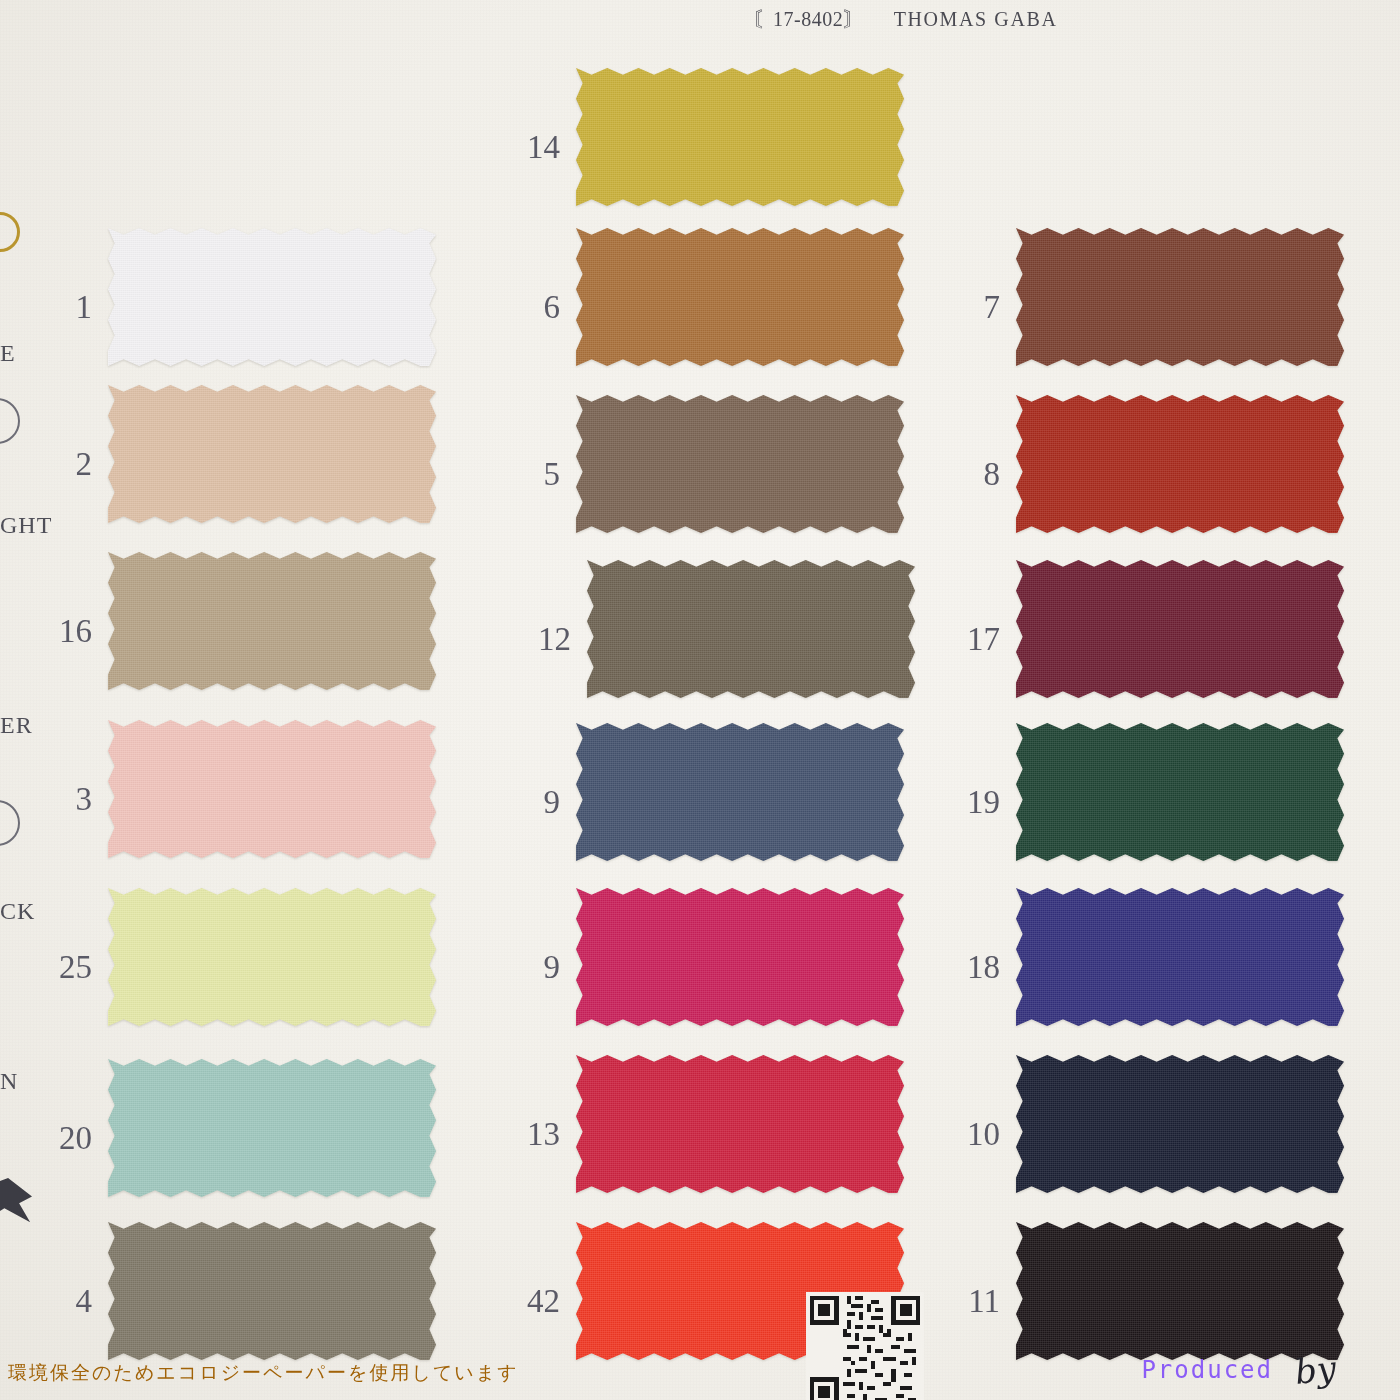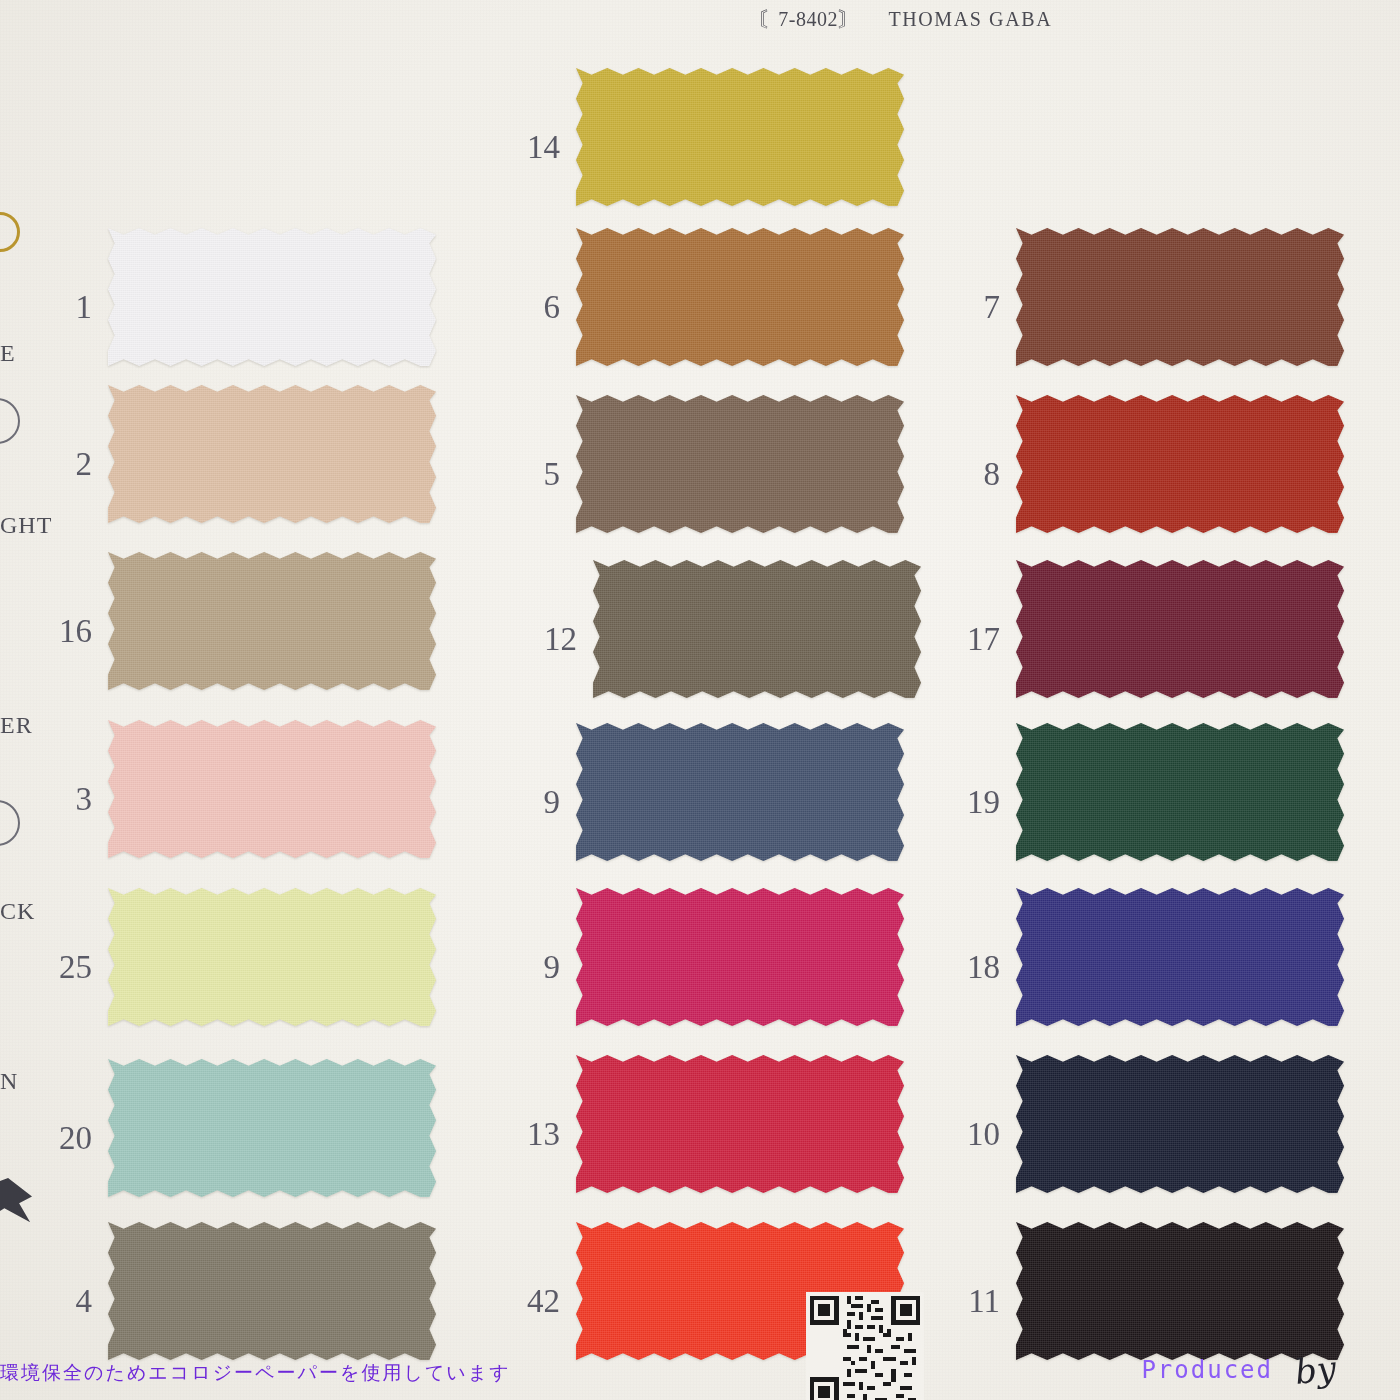--- a/index.html
+++ b/index.html
@@ -86,22 +86,22 @@
     background:#3c3c44;
     clip-path:polygon(0% 18%,48% 0%,100% 40%,72% 55%,96% 96%,40% 66%,6% 86%);
   }
   .edge-gold{
     position:absolute;left:-20px;top:212px;
     width:34px;height:34px;border:3px solid #b9952f;border-radius:50%;
   }
 
   
   #eco{
-    position:absolute;left:0;bottom:14px;
-    font-size:19px;color:#6d28d9;letter-spacing:2px;
+    position:absolute;left:8px;bottom:14px;
+    font-size:19px;color:#a16207;letter-spacing:2px;
     font-family:"DejaVu Sans", sans-serif;
     white-space:nowrap;
   }
   #qr{
     position:absolute;left:806px;bottom:-10px;
     width:118px;height:118px;
   }
   #produced{
     position:absolute;right:64px;bottom:16px;
     display:flex;align-items:flex-end;gap:22px;
@@ -118,21 +118,21 @@
   }
 </style>
 </head>
 <body>
 
 <div id="paper"></div>
 <div id="grain"></div>
 
 <div id="header">
   <div class="inner">
-    <span class="code">〘7-8402〙</span>
+    <span class="code">〘17-8402〙</span>
     <span class="brand">THOMAS GABA</span>
   </div>
 </div>
 
 <div class="edge-gold"></div>
 <div class="edge-txt" style="top:340px;">E</div>
 <div class="edge-ring" style="top:398px;"></div>
 <div class="edge-txt" style="top:512px;">GHT</div>
 <div class="edge-txt" style="top:712px;">ER</div>
 <div class="edge-ring" style="top:800px;"></div>
@@ -236,21 +236,21 @@
     <div class="row" style="top: 395px; left: 0px;">
       <div class="num">5</div>
       <div class="swatch-wrap">
         <div class="swatch">
           <div class="body" style="background: rgb(122, 100, 83); clip-path: polygon(0px 0px, 15.6px 6.7px, 31.2px 0px, 46.9px 6.7px, 62.5px 0px, 78.1px 6.7px, 93.7px 0px, 109.3px 6.7px, 125px 0px, 140.6px 6.7px, 156.2px 0px, 171.8px 6.7px, 187.4px 0px, 203px 6.7px, 218.7px 0px, 234.3px 6.7px, 249.9px 0px, 265.5px 6.7px, 281.1px 0px, 296.8px 6.7px, 312.4px 0px, 328px 6.7px, 321.3px 15.3px, 328px 30.7px, 321.3px 46px, 328px 61.3px, 321.3px 76.7px, 328px 92px, 321.3px 107.3px, 328px 122.7px, 321.3px 138px, 312.4px 138px, 296.8px 131.3px, 281.1px 138px, 265.5px 131.3px, 249.9px 138px, 234.3px 131.3px, 218.7px 138px, 203px 131.3px, 187.4px 138px, 171.8px 131.3px, 156.2px 138px, 140.6px 131.3px, 125px 138px, 109.3px 131.3px, 93.7px 138px, 78.1px 131.3px, 62.5px 138px, 46.9px 131.3px, 31.2px 138px, 15.6px 131.3px, 0px 138px, 0px 122.7px, 6.7px 107.3px, 0px 92px, 6.7px 76.7px, 0px 61.3px, 6.7px 46px, 0px 30.7px, 6.7px 15.3px);">
             <div class="weave" style="clip-path: polygon(0px 0px, 15.6px 6.7px, 31.2px 0px, 46.9px 6.7px, 62.5px 0px, 78.1px 6.7px, 93.7px 0px, 109.3px 6.7px, 125px 0px, 140.6px 6.7px, 156.2px 0px, 171.8px 6.7px, 187.4px 0px, 203px 6.7px, 218.7px 0px, 234.3px 6.7px, 249.9px 0px, 265.5px 6.7px, 281.1px 0px, 296.8px 6.7px, 312.4px 0px, 328px 6.7px, 321.3px 15.3px, 328px 30.7px, 321.3px 46px, 328px 61.3px, 321.3px 76.7px, 328px 92px, 321.3px 107.3px, 328px 122.7px, 321.3px 138px, 312.4px 138px, 296.8px 131.3px, 281.1px 138px, 265.5px 131.3px, 249.9px 138px, 234.3px 131.3px, 218.7px 138px, 203px 131.3px, 187.4px 138px, 171.8px 131.3px, 156.2px 138px, 140.6px 131.3px, 125px 138px, 109.3px 131.3px, 93.7px 138px, 78.1px 131.3px, 62.5px 138px, 46.9px 131.3px, 31.2px 138px, 15.6px 131.3px, 0px 138px, 0px 122.7px, 6.7px 107.3px, 0px 92px, 6.7px 76.7px, 0px 61.3px, 6.7px 46px, 0px 30.7px, 6.7px 15.3px);"></div>
           </div>
         </div>
       </div>
     </div>
-    <div class="row" style="top: 560px; left: 17px;">
+    <div class="row" style="top: 560px; left: 11px;">
       <div class="num">12</div>
       <div class="swatch-wrap">
         <div class="swatch">
           <div class="body" style="background: rgb(110, 99, 82); clip-path: polygon(0px 0px, 15.6px 6.7px, 31.2px 0px, 46.9px 6.7px, 62.5px 0px, 78.1px 6.7px, 93.7px 0px, 109.3px 6.7px, 125px 0px, 140.6px 6.7px, 156.2px 0px, 171.8px 6.7px, 187.4px 0px, 203px 6.7px, 218.7px 0px, 234.3px 6.7px, 249.9px 0px, 265.5px 6.7px, 281.1px 0px, 296.8px 6.7px, 312.4px 0px, 328px 6.7px, 321.3px 15.3px, 328px 30.7px, 321.3px 46px, 328px 61.3px, 321.3px 76.7px, 328px 92px, 321.3px 107.3px, 328px 122.7px, 321.3px 138px, 312.4px 138px, 296.8px 131.3px, 281.1px 138px, 265.5px 131.3px, 249.9px 138px, 234.3px 131.3px, 218.7px 138px, 203px 131.3px, 187.4px 138px, 171.8px 131.3px, 156.2px 138px, 140.6px 131.3px, 125px 138px, 109.3px 131.3px, 93.7px 138px, 78.1px 131.3px, 62.5px 138px, 46.9px 131.3px, 31.2px 138px, 15.6px 131.3px, 0px 138px, 0px 122.7px, 6.7px 107.3px, 0px 92px, 6.7px 76.7px, 0px 61.3px, 6.7px 46px, 0px 30.7px, 6.7px 15.3px);">
             <div class="weave" style="clip-path: polygon(0px 0px, 15.6px 6.7px, 31.2px 0px, 46.9px 6.7px, 62.5px 0px, 78.1px 6.7px, 93.7px 0px, 109.3px 6.7px, 125px 0px, 140.6px 6.7px, 156.2px 0px, 171.8px 6.7px, 187.4px 0px, 203px 6.7px, 218.7px 0px, 234.3px 6.7px, 249.9px 0px, 265.5px 6.7px, 281.1px 0px, 296.8px 6.7px, 312.4px 0px, 328px 6.7px, 321.3px 15.3px, 328px 30.7px, 321.3px 46px, 328px 61.3px, 321.3px 76.7px, 328px 92px, 321.3px 107.3px, 328px 122.7px, 321.3px 138px, 312.4px 138px, 296.8px 131.3px, 281.1px 138px, 265.5px 131.3px, 249.9px 138px, 234.3px 131.3px, 218.7px 138px, 203px 131.3px, 187.4px 138px, 171.8px 131.3px, 156.2px 138px, 140.6px 131.3px, 125px 138px, 109.3px 131.3px, 93.7px 138px, 78.1px 131.3px, 62.5px 138px, 46.9px 131.3px, 31.2px 138px, 15.6px 131.3px, 0px 138px, 0px 122.7px, 6.7px 107.3px, 0px 92px, 6.7px 76.7px, 0px 61.3px, 6.7px 46px, 0px 30.7px, 6.7px 15.3px);"></div>
           </div>
         </div>
       </div>
     </div>
     <div class="row" style="top: 723px; left: 0px;">

